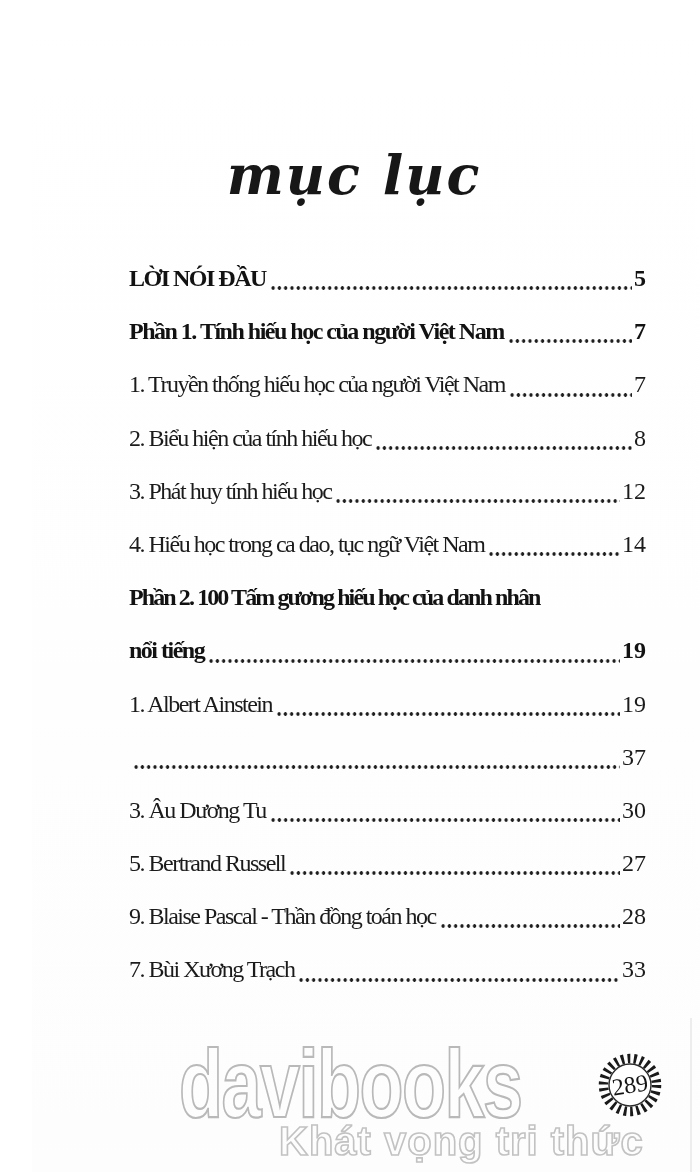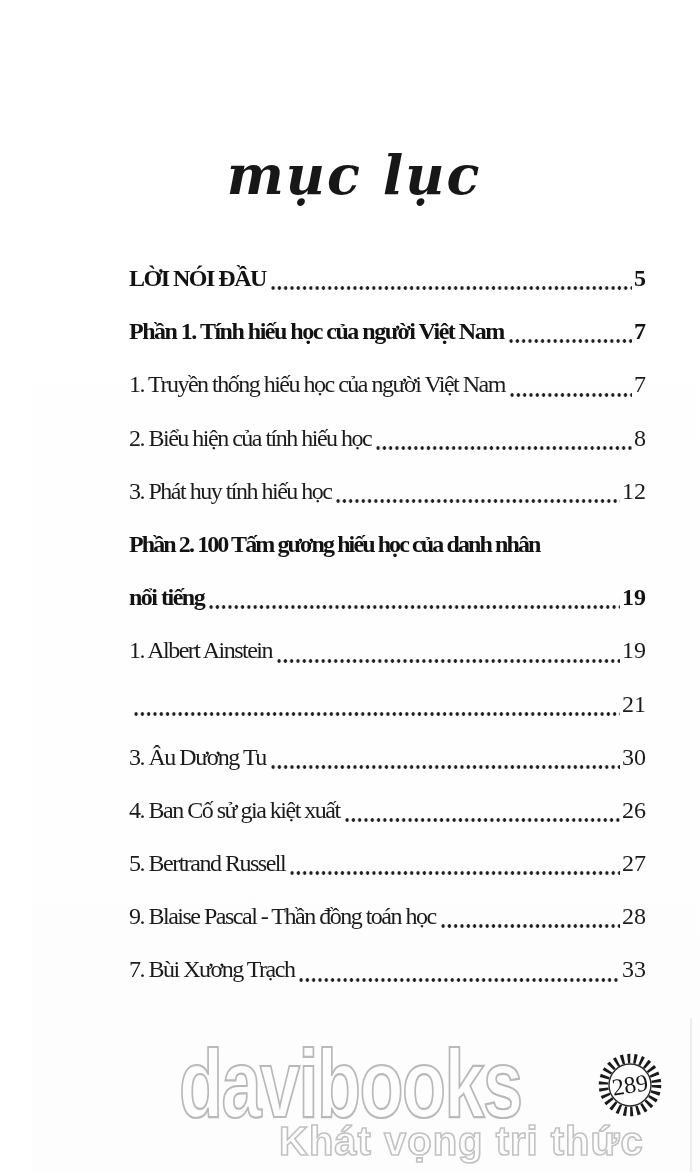--- a/index.html
+++ b/index.html
@@ -99,54 +99,54 @@
     <span class="leader"></span>
     <span class="pagenum">8</span>
   </div>
 
   <div class="row">
     <span class="label">3. Phát huy tính hiếu học</span>
     <span class="leader"></span>
     <span class="pagenum">12</span>
   </div>
 
+  <div class="row">
+    <span class="label">4. Hiếu học trong ca dao, tục ngữ Việt Nam</span>
+    <span class="leader"></span>
+    <span class="pagenum">14</span>
+  </div>
 
   <div class="row bold noleader">
     <span class="label">Phần 2. 100 Tấm gương hiếu học của danh nhân</span>
 
   </div>
 
   <div class="row bold">
     <span class="label">nổi tiếng</span>
     <span class="leader"></span>
     <span class="pagenum">19</span>
   </div>
 
   <div class="row">
     <span class="label">1. Albert Ainstein</span>
     <span class="leader"></span>
     <span class="pagenum">19</span>
   </div>
 
   <div class="row">
     <span class="leader"></span>
-    <span class="pagenum">21</span>
+    <span class="pagenum">37</span>
   </div>
 
   <div class="row">
     <span class="label">3. Âu Dương Tu</span>
     <span class="leader"></span>
     <span class="pagenum">30</span>
   </div>
 
-  <div class="row">
-    <span class="label">4. Ban Cố sử gia kiệt xuất</span>
-    <span class="leader"></span>
-    <span class="pagenum">26</span>
-  </div>
 
   <div class="row">
     <span class="label">5. Bertrand Russell</span>
     <span class="leader"></span>
     <span class="pagenum">27</span>
   </div>
 
   <div class="row">
     <span class="label">9. Blaise Pascal - Thần đồng toán học</span>
     <span class="leader"></span>

